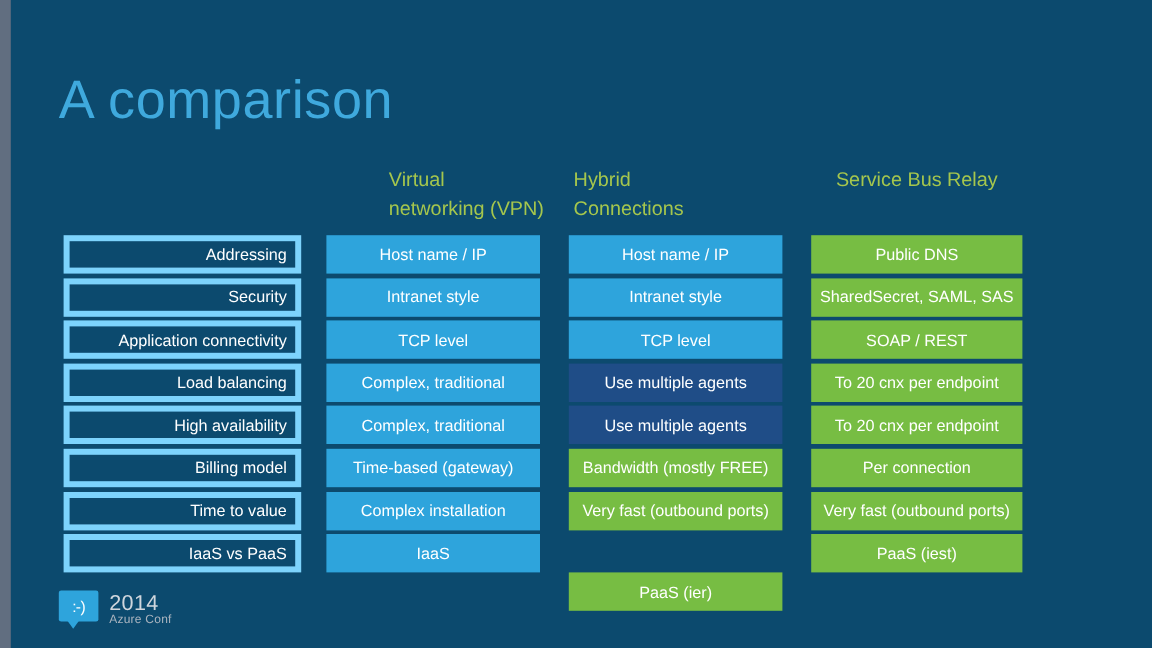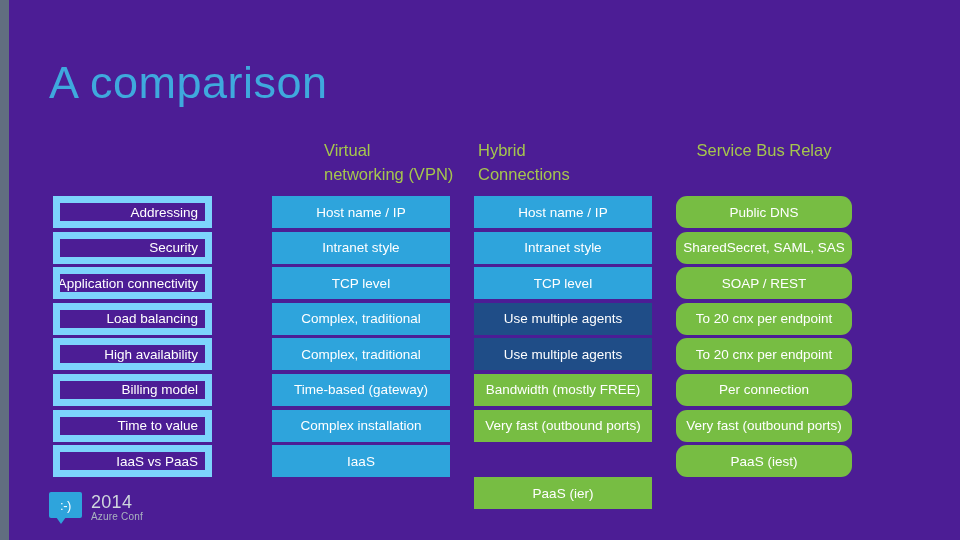--- a/index.html
+++ b/index.html
@@ -13,21 +13,21 @@
     overflow: hidden;
     background: #3c4450;
     font-family: "Liberation Sans", sans-serif;
     -webkit-font-smoothing: antialiased;
   }
 
   #slide {
     position: relative;
     width: 960px;
     height: 540px;
-    background: #4c1d95;
+    background: #0c4a6e;
   }
 
   
   .edge-strip {
     position: absolute;
     left: 0;
     top: 0;
     width: 9px;
     height: 540px;
     background: #616e80;
@@ -76,36 +76,36 @@
     align-items: center;
     font-size: 13.5px;
     color: #ffffff;
     overflow: hidden;
     white-space: nowrap;
   }
 
   
   .cell.label {
     left: 53px;
-    width: 159px;
-    border: 7px solid #7dd3fc;
+    width: 198px;
+    border: 5px solid #7dd3fc;
     background: transparent;
     justify-content: flex-end;
     padding-right: 7px;
   }
 
   
   .cell.data {
     justify-content: center;
     padding: 0 4px;
     border: none;
   }
   .cell.c1 { left: 272px; width: 178px; }
   .cell.c2 { left: 474px; width: 178px; }
-  .cell.c3 { left: 676px; width: 176px; border-radius: 11px; }
+  .cell.c3 { left: 676px; width: 176px; }
 
   
   .logo {
     position: absolute;
     left: 49px;
     top: 492px;
     display: flex;
     align-items: flex-start;
   }
   .logo-bubble {

